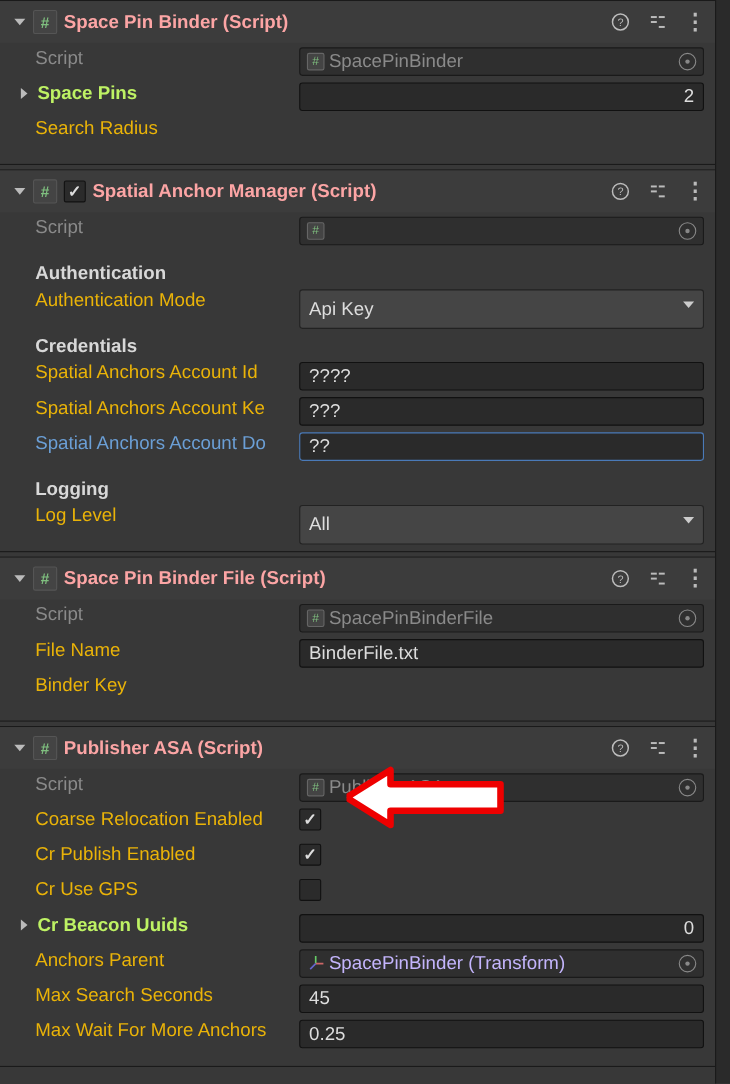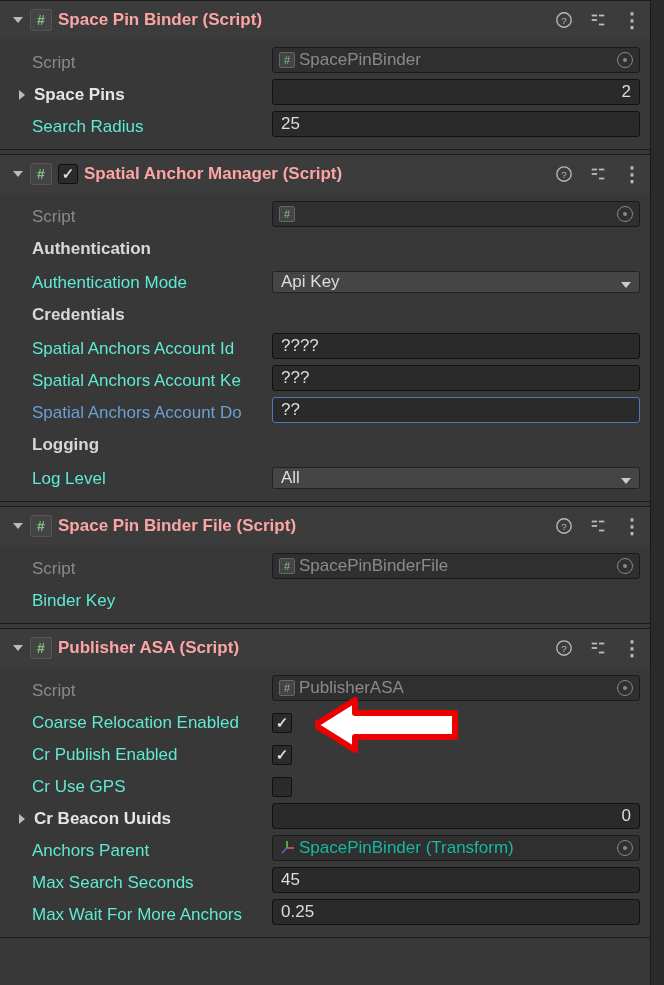--- a/index.html
+++ b/index.html
@@ -59,42 +59,42 @@
     font-weight: bold;
   }
   .comp-title { font-weight: bold; color: #fca5a5; flex: 1; }
   .hdr-icons { display: flex; gap: 14px; align-items: center; margin-left: auto; }
   .hdr-icon { width: 20px; height: 20px; color: #bbb; display:flex; align-items:center; justify-content:center;}
   .hdr-icon svg { width: 18px; height: 18px; }
   .menu-dots { font-size: 20px; line-height: 1; font-weight:bold;}
   .comp-body { padding: 4px 10px 10px 10px; }
   .row {
     display: flex;
-    align-items: flex-end;
+    align-items: flex-start;
     height: 30px;
     margin-bottom: 2px;
   }
   .label-col {
     width: 262px;
     padding-left: 22px;
     white-space: nowrap;
     overflow: hidden;
-    color: #5eead4;
+    color: #eab308;
   }
   .label-col.foldout-label { padding-left: 4px; display:flex; align-items:center;}
   .value-col { flex: 1; }
   .obj-field {
     background: #2f2f2f;
     border: 1px solid #1a1a1a;
     border-radius: 3px;
     height: 26px;
     display: flex;
     align-items: center;
     padding: 0 6px;
-    color: #14b8a6;
+    color: #c4b5fd;
   }
   .obj-field .mini-icon {
     width: 16px; height:16px; background:#444; border:1px solid #666; border-radius:2px;
     display:flex;align-items:center;justify-content:center; margin-right:4px; font-size:11px; color:#7fbf7f;
   }
   .obj-field .picker {
     margin-left: auto;
     width: 16px; height:16px;
     border:1px solid #888; border-radius:50%;
     position:relative;
@@ -109,39 +109,39 @@
     color: #ddd;
     width: 100%;
     display:flex; align-items:center;
   }
   .text-field.focused { border:1px solid #4a7ab8; background:#2a2a2a; }
   .num-right { justify-content: flex-end; }
   .dropdown {
     background: #454545;
     border: 1px solid #222;
     border-radius: 3px;
-    height: 22px;
+    height: 36px;
     padding: 0 8px;
     color: #ddd;
     width: 100%;
     display:flex; align-items:center;
     position:relative;
   }
   .dropdown::after {
     content:"";
     position:absolute; right:8px; top:10px;
     border-left:5px solid transparent;
     border-right:5px solid transparent;
     border-top:6px solid #ccc;
   }
   .section-label { font-weight: bold; color:#d8d8d8; padding-left:22px; height:28px; display:flex; align-items:center; margin-top:8px;text-align:center;}
   .grey-label .label-col { color:#8a8a8a; }
   .grey-label .obj-field { color:#8a8a8a; }
   .blue-label .label-col { color:#6b9fd6; }
-  .bold-label .label-col { font-weight:bold; color:#e5e5e5; }
+  .bold-label .label-col { font-weight:bold; color:#bef264; }
   .arrow-annot {
     position: absolute;
     left: 315px;
     top: 695px;
     pointer-events: none;
   }
   .arrow-annot svg { width: 150px; height: 60px; }
   .transform-icon {
     width:16px;height:16px; margin-right:4px;
     display:inline-flex;align-items:center;justify-content:center;
@@ -202,25 +202,20 @@
           <span>Space Pins</span>
         </div>
         <div class="value-col">
             <div class="num-field num-right">
               <span>2</span>
             </div>
           </div>
       </div>
       <div class="row">
         <div class="label-col">Search Radius</div>
-        <div class="value-col">
-            <div class="num-field">
-              <span>25</span>
-            </div>
-          </div>
       </div>
     </div>
   </div>
 
   <div class="component">
     <div class="comp-header">
       <span class="foldout">
           <svg viewBox="0 0 12 12">
             <polygon points="1,3 11,3 6,9" fill="#bbb"></polygon>
           </svg>
@@ -336,20 +331,28 @@
       </span>
     </div>
     <div class="comp-body">
       <div class="row grey-label">
         <div class="label-col">Script</div>
         <div class="value-col">
             <div class="obj-field">
               <span class="mini-icon">#</span>
               <span>SpacePinBinderFile</span>
               <span class="picker"></span>
+            </div>
+          </div>
+      </div>
+      <div class="row">
+        <div class="label-col">File Name</div>
+        <div class="value-col">
+            <div class="text-field">
+              <span>BinderFile.txt</span>
             </div>
           </div>
       </div>
       <div class="row">
         <div class="label-col">Binder Key</div>
       </div>
     </div>
   </div>
 
   <div class="component">

